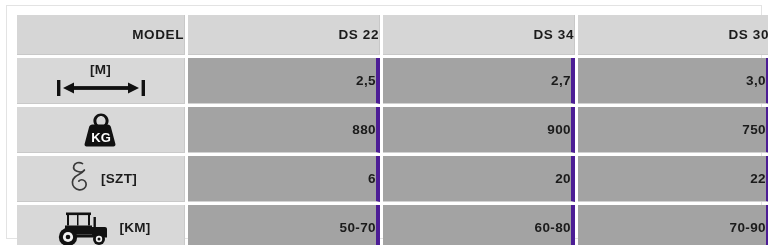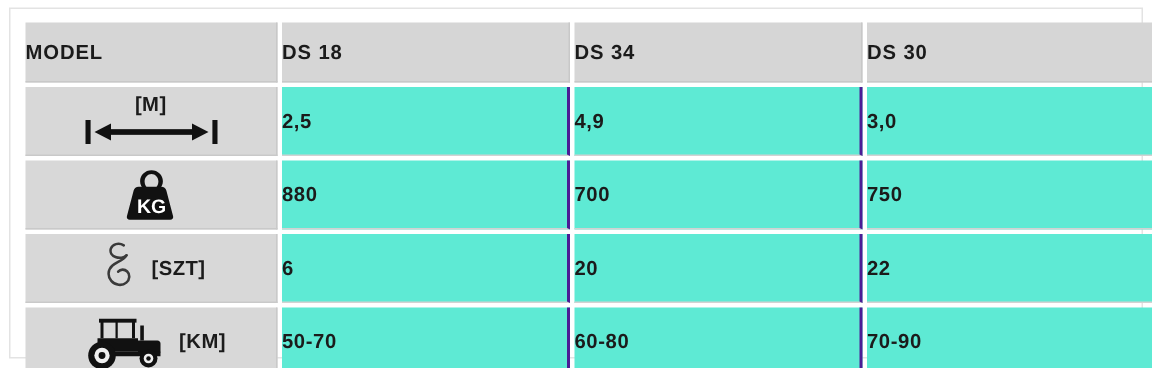--- a/index.html
+++ b/index.html
@@ -28,21 +28,21 @@
     width: 100%;
     height: 100%;
     border-collapse: separate;
     border-spacing: 3px 3px;
     table-layout: fixed;
   }
   table.spec-table td,
   table.spec-table th {
     padding: 0;
     margin: 0;
-    text-align: left;
+    text-align: right;
     vertical-align: middle;
     font-weight: bold;
     color: #1b1b1b;
     box-sizing: border-box;
   }
   
   col.col-label { width: 168px; }
   col.col-data  { width: 192px; }
 
   
@@ -57,25 +57,25 @@
   
   .label-cell {
     background: #d8d8d8;
     height: 46px;
     border-right: 1px solid #c9c9c9;
     border-bottom: 1px solid #c9c9c9;
     position: relative;
   }
   
   .data-cell {
-    background: #5eead4;
+    background: #a3a3a3;
     font-size: 13.5px;
     letter-spacing: 0.4px;
     height: 46px;
-    border-right: 2px solid #4c1d95;
+    border-right: 4px solid #4c1d95;
     border-bottom: 1px solid #d2d2d2;
   }
 
   
   .icon-wrap {
     display: flex;
     align-items: center;
     justify-content: center;
     gap: 7px;
     height: 100%;
@@ -108,21 +108,21 @@
   <table class="spec-table">
     <colgroup>
       <col class="col-label">
       <col class="col-data">
       <col class="col-data">
       <col class="col-data">
     </colgroup>
     <thead>
       <tr>
         <th class="hdr-cell">MODEL</th>
-        <th class="hdr-cell">DS 18</th>
+        <th class="hdr-cell">DS 22</th>
         <th class="hdr-cell">DS 34</th>
         <th class="hdr-cell">DS 30</th>
       </tr>
     </thead>
     <tbody>
 
       <tr>
         <td class="label-cell">
           <div class="icon-wrap">
             <div class="dim-block">
@@ -131,36 +131,36 @@
                 <rect x="2" y="2" width="3.4" height="16" fill="#111111"></rect>
                 <rect x="86.6" y="2" width="3.4" height="16" fill="#111111"></rect>
                 <rect x="14" y="8.1" width="64" height="3.8" fill="#111111"></rect>
                 <polygon points="8,10 19,4.4 19,15.6" fill="#111111"></polygon>
                 <polygon points="84,10 73,4.4 73,15.6" fill="#111111"></polygon>
               </svg>
             </div>
           </div>
         </td>
         <td class="data-cell">2,5</td>
-        <td class="data-cell">4,9</td>
+        <td class="data-cell">2,7</td>
         <td class="data-cell">3,0</td>
       </tr>
 
       <tr>
         <td class="label-cell">
           <div class="icon-wrap">
             <svg class="icon-svg" width="46" height="38" viewBox="0 0 46 38" aria-hidden="true">
               <path d="M23 2.5c-4.3 0-7.6 3.3-7.6 7.3 0 2.1 0.9 3.9 2.3 5.2h3.9c-1.9-0.8-3.2-2.7-3.2-4.9 0-2.9 2.1-5.1 4.6-5.1s4.6 2.2 4.6 5.1c0 2.2-1.3 4.1-3.2 4.9h3.9c1.4-1.3 2.3-3.1 2.3-5.2 0-4-3.3-7.3-7.6-7.3z" fill="#111111"></path>
               <path d="M16.4 13.5h13.2c1.6 0 2.9 1 3.3 2.5l4.5 17.1c0.3 1.3-0.6 2.4-1.9 2.4H8.5c-1.3 0-2.2-1.1-1.9-2.4l4.5-17.1c0.4-1.5 1.7-2.5 3.3-2.5z" fill="#111111"></path>
               <text x="23" y="31" text-anchor="middle" font-family="Liberation Sans, sans-serif" font-size="13" font-weight="bold" fill="#ffffff">KG</text>
             </svg>
           </div>
         </td>
         <td class="data-cell">880</td>
-        <td class="data-cell">700</td>
+        <td class="data-cell">900</td>
         <td class="data-cell">750</td>
       </tr>
 
       <tr>
         <td class="label-cell">
           <div class="icon-wrap">
             <svg class="icon-svg" width="30" height="40" viewBox="0 0 30 40" aria-hidden="true">
               <path d="M18.5 4.6c-3.3-2.1-7.6-0.9-8.6 2.2-0.8 2.5 0.7 4.6 3.1 5.5 2.6 1 5.8 0.7 7.3-1.1" fill="none" stroke="#3a3a3a" stroke-width="1.7" stroke-linecap="round"></path>
               <path d="M20.3 11.2c-1.9 3.3-6.5 4.4-9.3 6.8-3.2 2.8-3.4 7.3-0.8 10.3 2.6 3 7.2 3.5 10 1.1 2.4-2 2.6-5.4 0.6-7.4-1.7-1.7-4.5-1.7-6 0.1" fill="none" stroke="#3a3a3a" stroke-width="1.7" stroke-linecap="round"></path>
             </svg>

